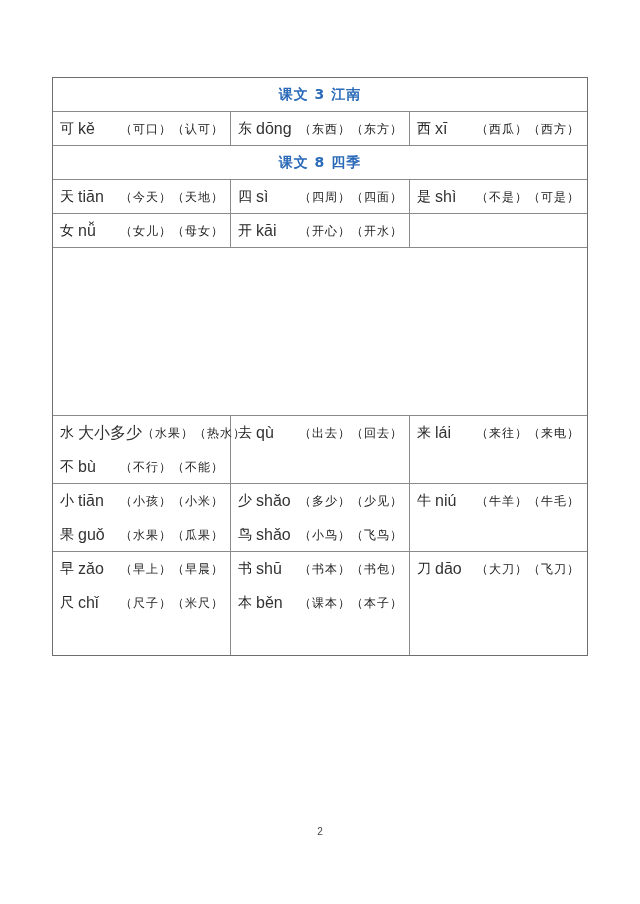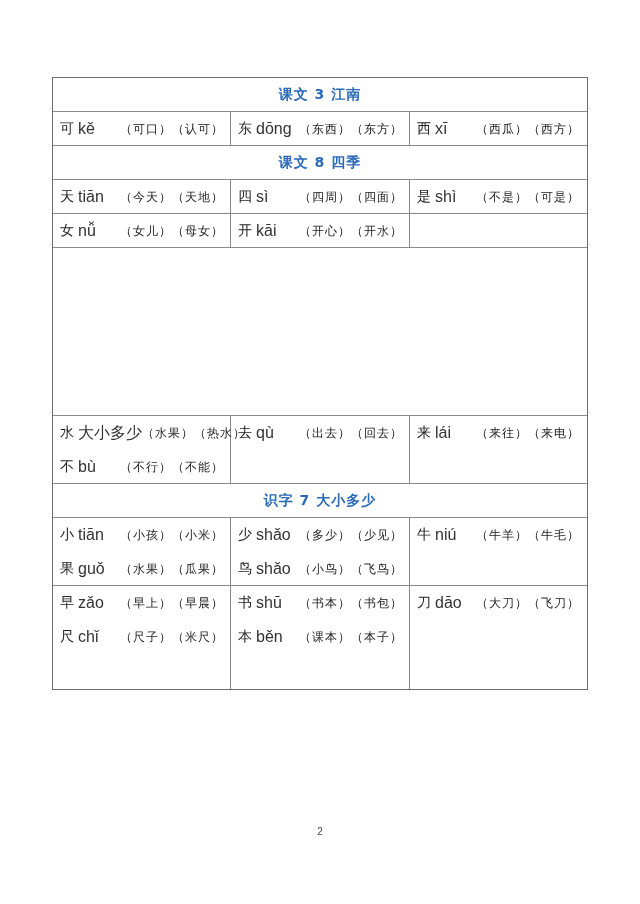--- a/index.html
+++ b/index.html
@@ -126,23 +126,20 @@
     </div>
     <div class="col">
       <div class="entry">
           <span class="char">来</span>
           <span class="py">lái</span>
           <span class="words">（来往）（来电）</span>
         </div>
     </div>
   </div>
 
-  <div class="sec-header">
-      <span>识字 7 大小多少</span>
-    </div>
   <div class="sec-body" style="height:68px;">
     <div class="col">
       <div class="entry">
           <span class="char">小</span>
           <span class="py">tiān</span>
           <span class="words">（小孩）（小米）</span>
         </div>
       <div class="entry">
           <span class="char">果</span>
           <span class="py">guǒ</span>

